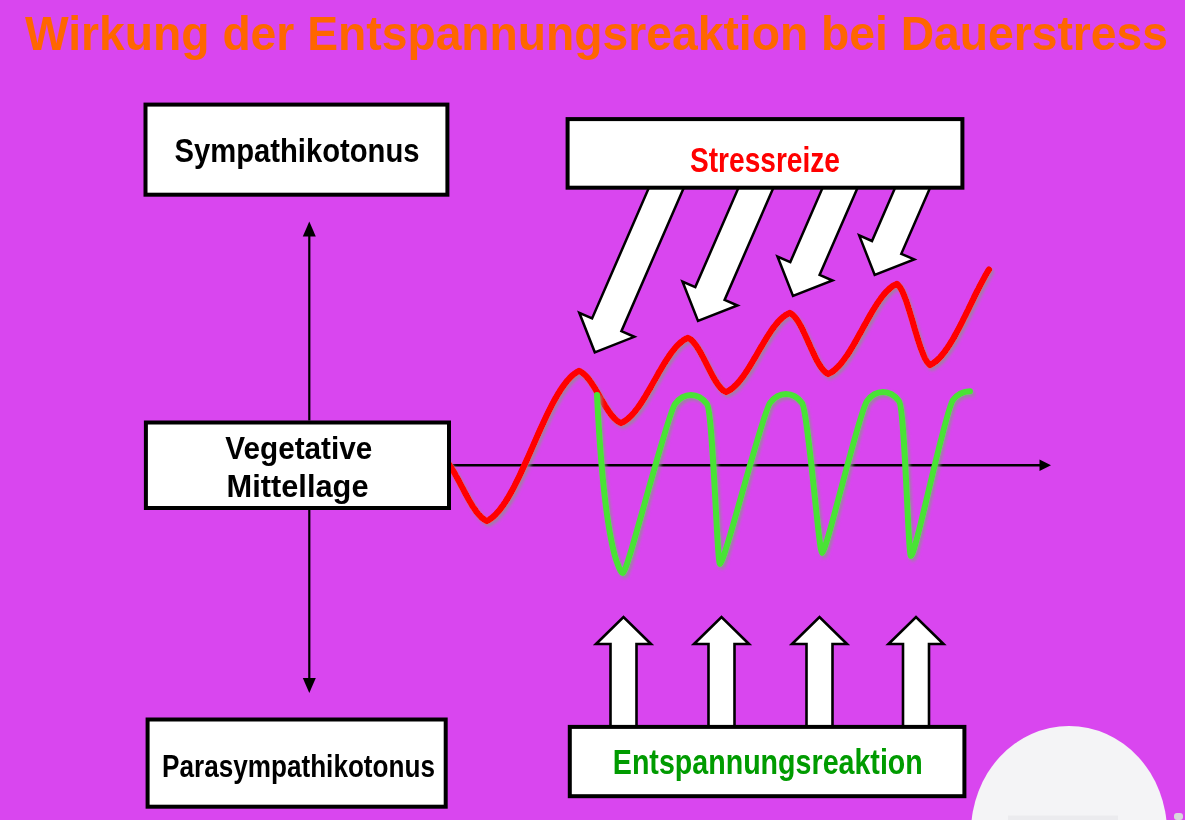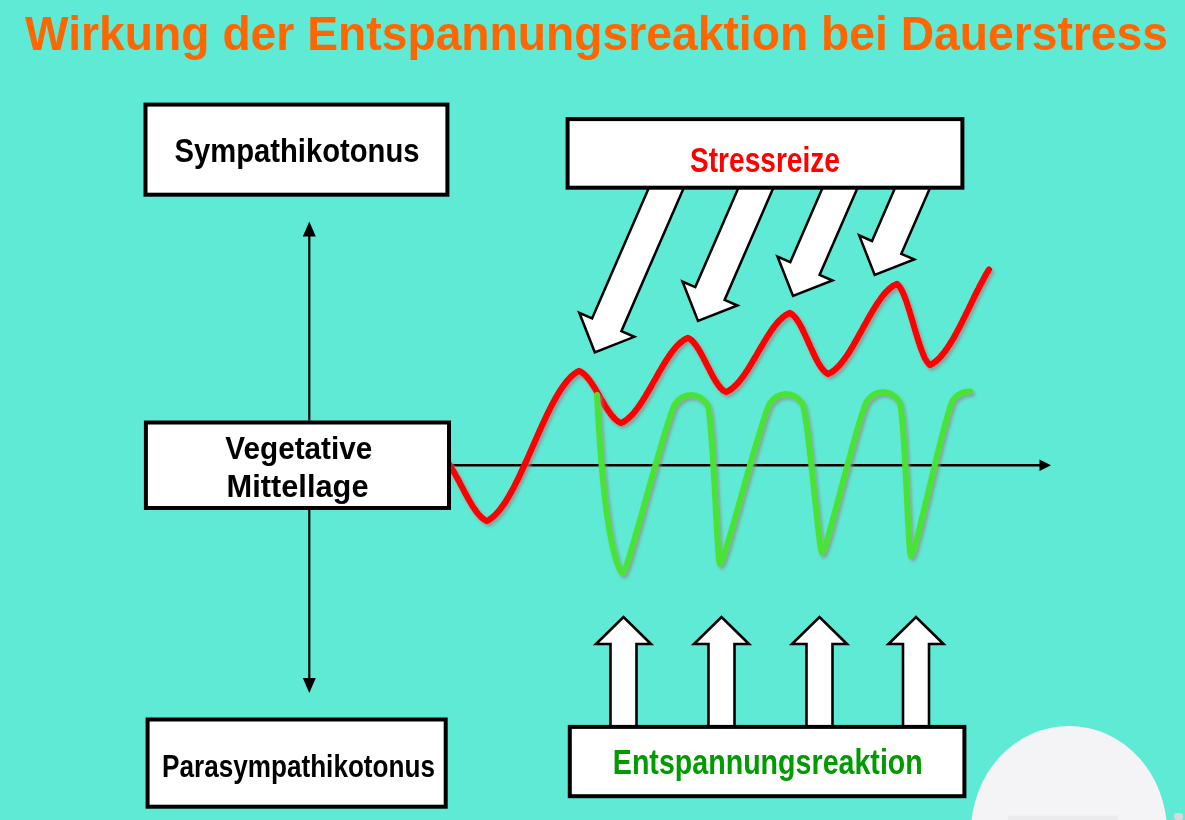--- a/index.html
+++ b/index.html
@@ -1,15 +1,15 @@
 <!DOCTYPE html>
 <html><head><meta charset="utf-8">
 <style>
 html,body{margin:0;padding:0;background:#fff;}
-#page{position:relative;width:1185px;height:820px;overflow:hidden;background:#5eead4;}
+#page{position:relative;width:1185px;height:820px;overflow:hidden;background:#d946ef;}
 text{font-family:"Liberation Sans",sans-serif;}
 </style></head>
 <body>
 <div id="page">
 <svg width="1185" height="820" viewBox="0 0 1185 820" style="position:absolute;top:0;left:0">
 <defs>
         <filter id="sh" x="-20%" y="-20%" width="140%" height="140%">
           <feDropShadow dx="2.0" dy="2.6" stdDeviation="1.7" flood-color="#8f8f8f" flood-opacity="0.75"></feDropShadow>
         </filter>
       </defs>

